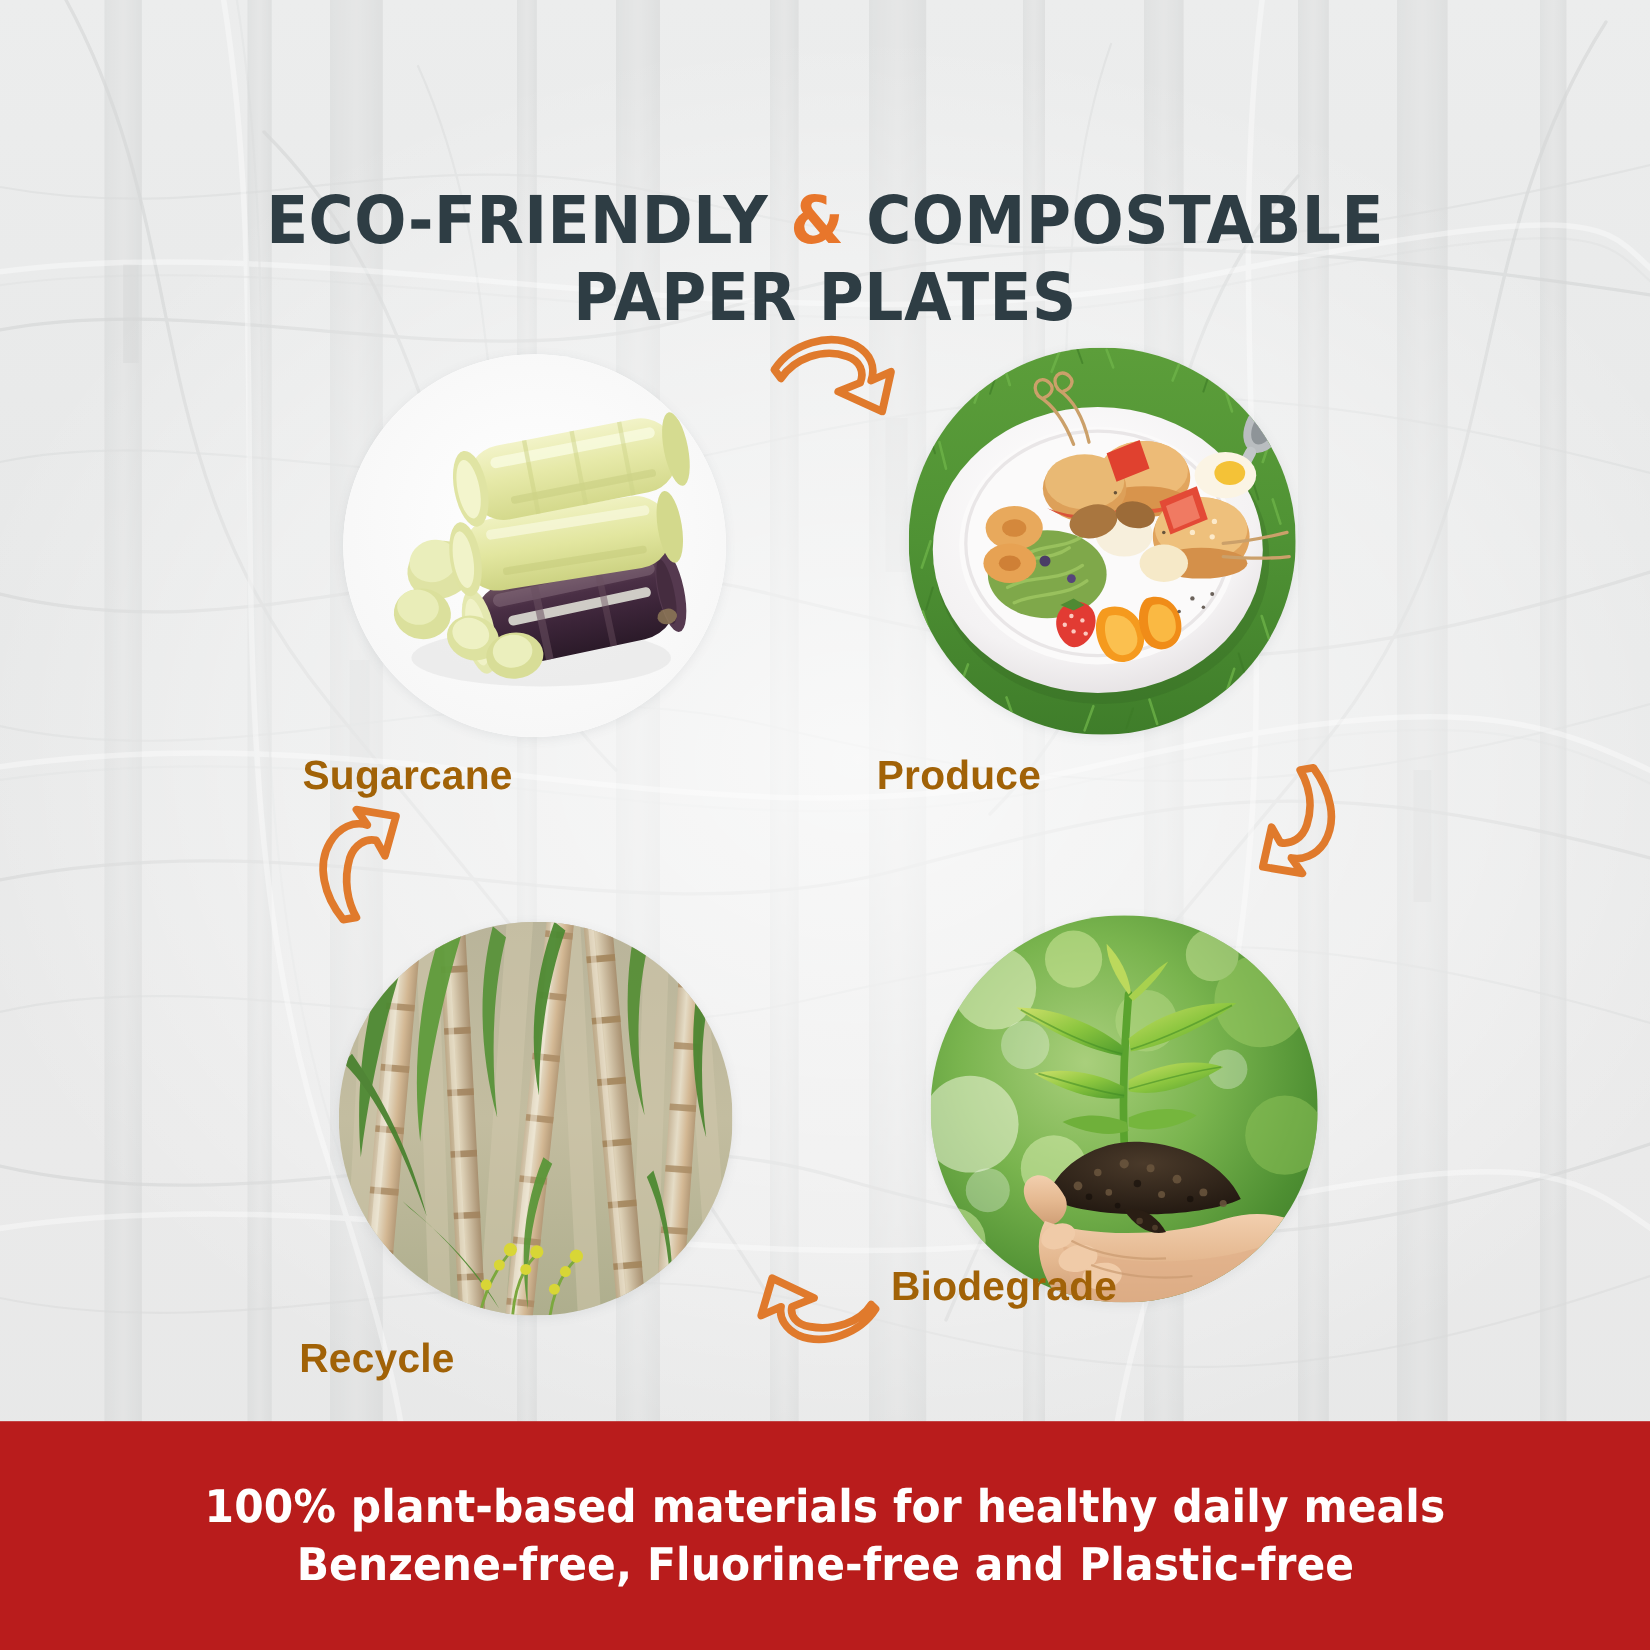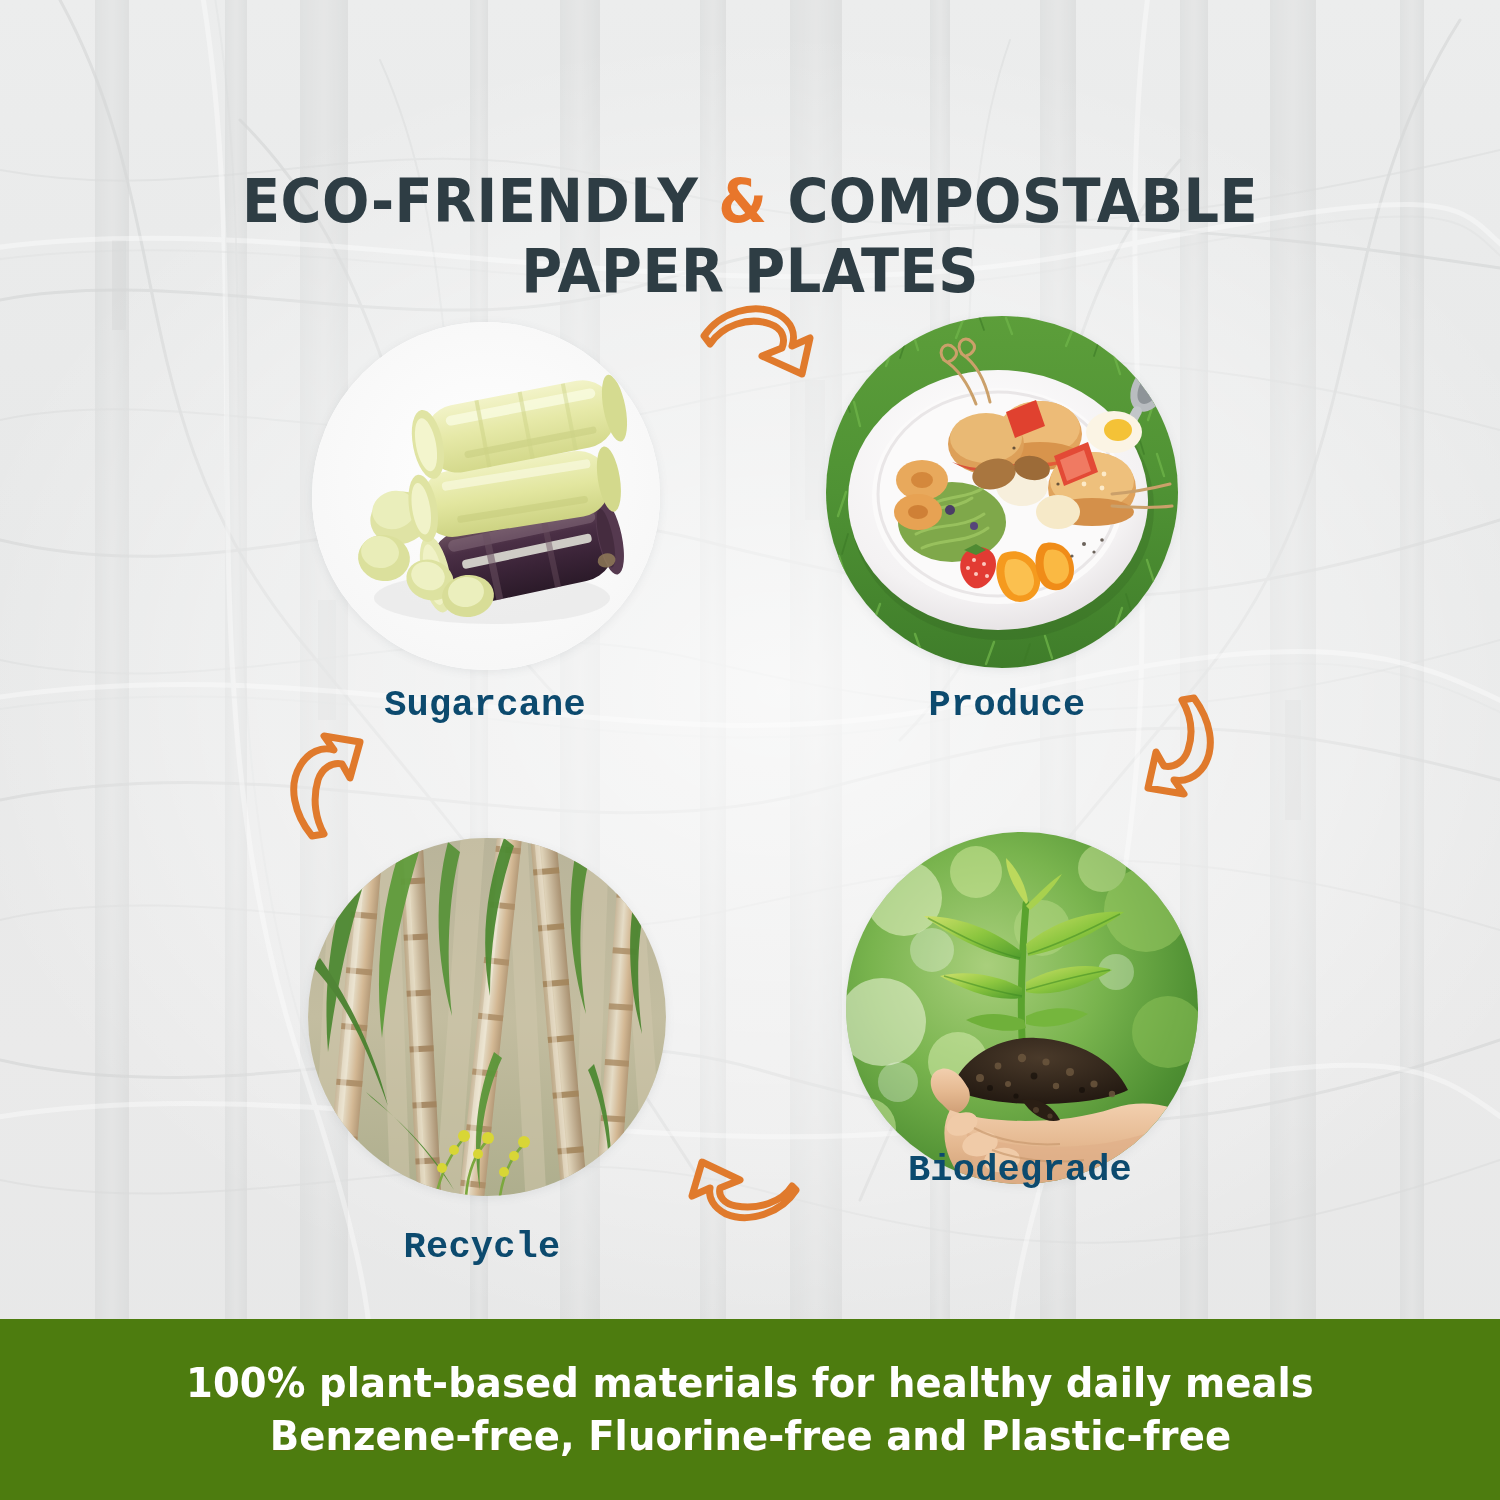--- a/index.html
+++ b/index.html
@@ -31,33 +31,33 @@
   .headline .amp{color:#e8762b;}
   .hl-l2{display:block;}
 
   
   .node{position:absolute;}
   .circ{
     position:absolute;border-radius:50%;overflow:hidden;
     box-shadow:0 2px 10px rgba(90,100,105,.10);
   }
   .caption{
-    position:absolute;text-align:center;width:420px;
-    font-family:Liberation Mono, monospace;
-    font-weight:700;font-size:37px;color:#0c4a6e;
+    position:absolute;width:420px;
+    font-family:Liberation Sans, sans-serif;
+    font-weight:700;font-size:37px;color:#a16207;
     letter-spacing:.2px;
   }
 
   
   .ph{position:absolute;inset:0;}
 
   
   .banner{
-    position:absolute;left:0;right:0;bottom:0;height:181px;
-    background:#4d7c0f;
+    position:absolute;left:0;right:0;bottom:0;height:208px;
+    background:#b91c1c;
     display:flex;flex-direction:column;align-items:center;justify-content:center;
   }
   .banner-line{
     color:#ffffff;font-family:"DejaVu Sans",sans-serif;
     font-weight:700;font-size:41px;line-height:1.28;
     letter-spacing:.1px;white-space:nowrap;
     transform:scaleX(.94);transform-origin:50% 50%;
     text-shadow:0 1px 0 rgba(150,70,15,.18);
   }
   .arrow{position:absolute;}
@@ -496,21 +496,21 @@
             <circle cx="180" cy="300" r="6"></circle>
               <circle cx="170" cy="316" r="5"></circle>
             <circle cx="216" cy="304" r="6"></circle>
               <circle cx="206" cy="318" r="5"></circle>
             <circle cx="134" cy="330" r="5"></circle>
               <circle cx="196" cy="334" r="5"></circle>
           </g>
         </g>
       </svg>
     </div>
-    <div class="caption" style="left:272px;top:1214px;margin-top:12px;">Recycle</div>
+    <div class="caption" style="left:272px;top:1214px;">Recycle</div>
   </div>
 
   <div class="node">
     <div class="circ" style="left:846px;top:832px;width:352px;height:352px;">
       <svg class="ph" viewBox="0 0 352 352">
         <defs>
           <radialGradient id="bokeh" cx="40%" cy="38%" r="78%">
             <stop offset="0" stop-color="#a9cf7c"></stop>
               <stop offset=".42" stop-color="#79b44e"></stop>
             <stop offset=".78" stop-color="#4e8f32"></stop>

